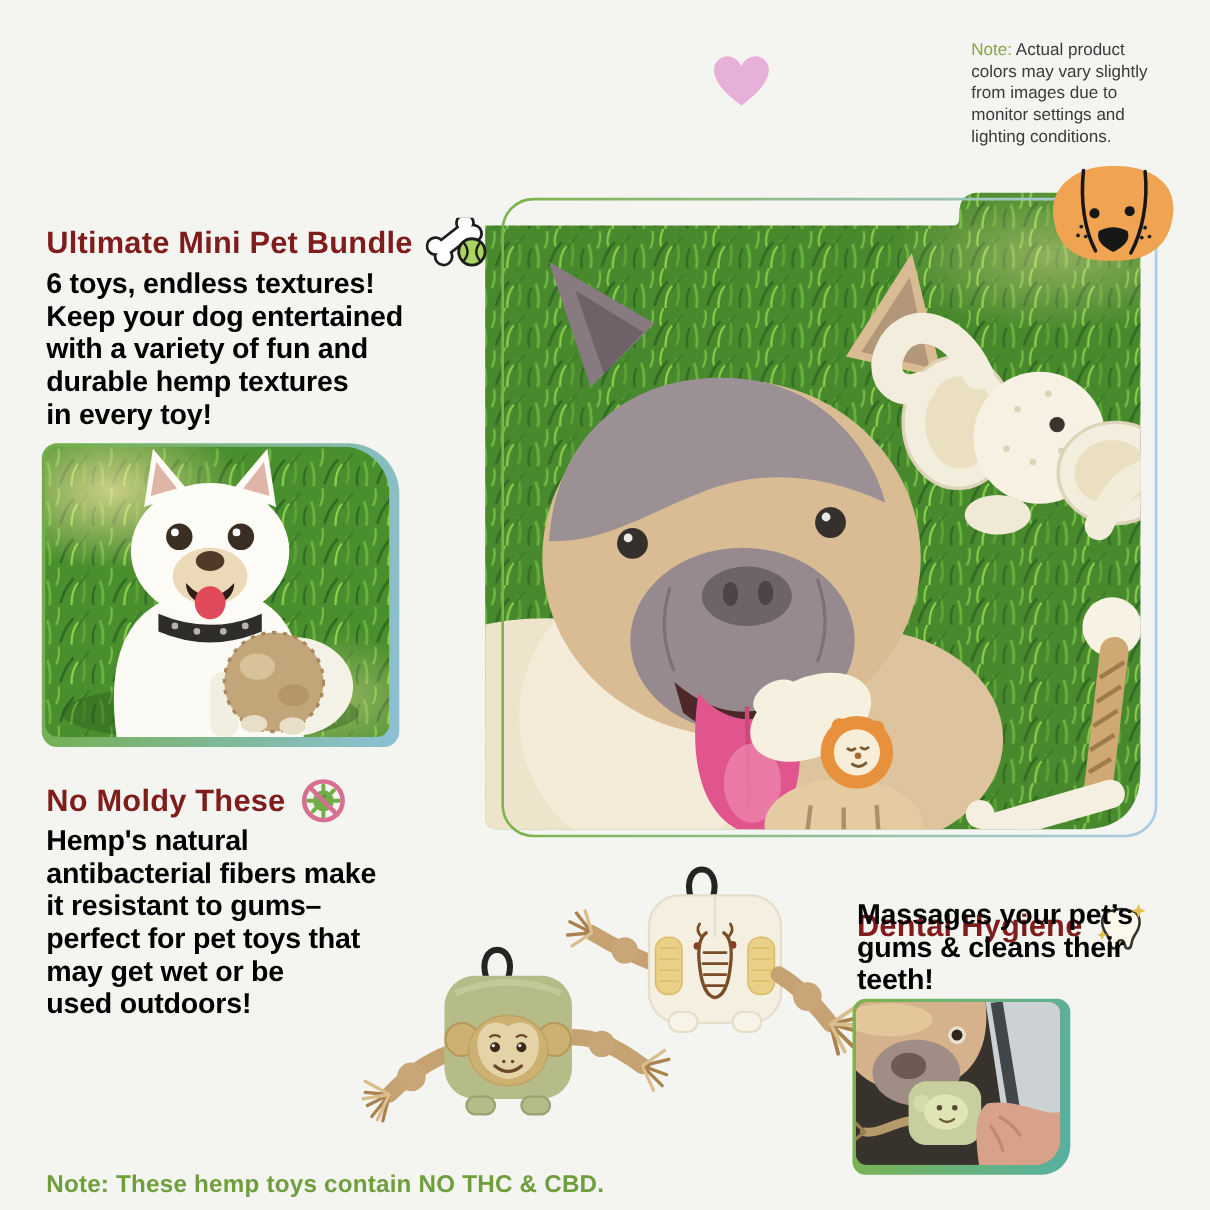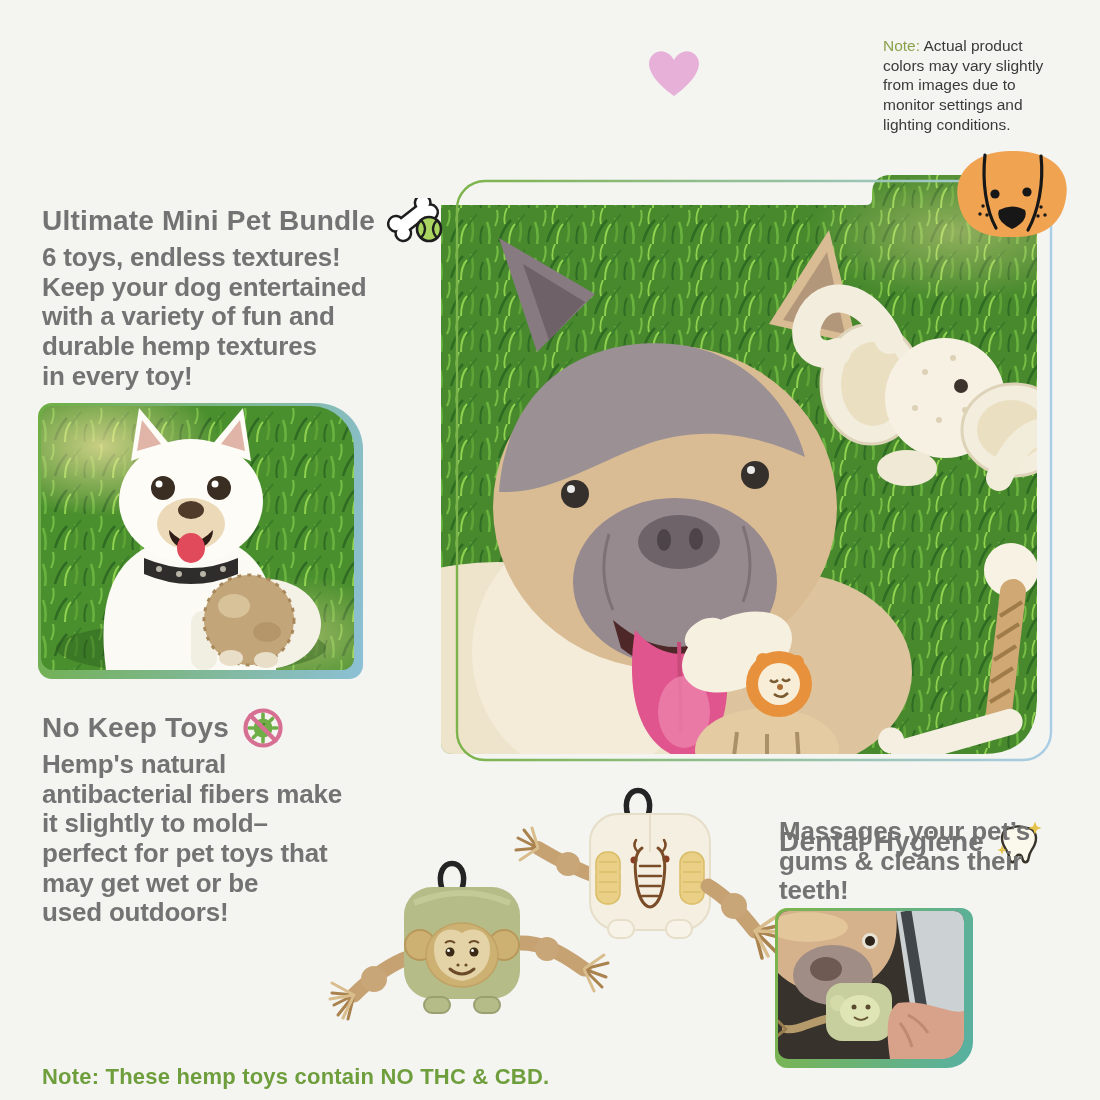--- a/index.html
+++ b/index.html
@@ -11,22 +11,22 @@
          background:linear-gradient(90deg,#86b84d 0%,#8fc08f 52%,#a9cde6 100%);
          -webkit-background-clip:text;background-clip:text;color:transparent;
          -webkit-text-fill-color:transparent;z-index:4;}
   .heart{left:642px;top:44px;z-index:4;}
   .topnote{left:883px;top:36px;width:192px;font-size:15.5px;font-weight:400;line-height:1.27;
            color:#3a3a3a;white-space:pre-line;z-index:4;}
   .topnote .lbl{color:#8ba24c;}
   .scene{left:437px;top:172px;z-index:1;}
   .mascot{left:948px;top:144px;z-index:3;}
   .feature-h{display:flex;align-items:center;gap:12px;font-size:28px;font-weight:700;
-             color:#737373;letter-spacing:.2px;z-index:2;}
-  .feature-b{font-size:26px;font-weight:700;line-height:1.14;color:#737373;
+             color:#7f1d1d;letter-spacing:.2px;z-index:2;}
+  .feature-b{font-size:26px;font-weight:700;line-height:1.14;color:#000000;
              white-space:pre-line;letter-spacing:-.2px;z-index:2;}
   .h-bundle{left:42px;top:198px;}
   .b-bundle{left:42px;top:243px;width:400px;}
   .photo-left{left:38px;top:403px;width:319px;height:270px;padding:3px;box-sizing:content-box;
               border-radius:14px 46px 14px 14px;
               background:linear-gradient(100deg,#6fae43,#8cc0d6);z-index:2;}
   .photo-left svg{display:block;border-radius:12px 43px 12px 12px;}
   .h-mold{left:42px;top:706px;}
   .b-mold{left:42px;top:750px;width:400px;}
   .products{left:310px;top:772px;z-index:1;}
@@ -253,21 +253,21 @@
         <circle cx="208" cy="214" r="45" fill="none" stroke="#a9895b" stroke-width="3" stroke-dasharray="4 6"></circle>
         <ellipse cx="193" cy="200" rx="16" ry="12" fill="#d8c29a"></ellipse>
         <ellipse cx="226" cy="226" rx="14" ry="10" fill="#b5966a"></ellipse>
         <ellipse cx="190" cy="252" rx="12" ry="8" fill="#e9dec8"></ellipse>
         <ellipse cx="225" cy="254" rx="12" ry="8" fill="#e9dec8"></ellipse>
       </g>
     </svg>
   </div>
 
   <div class="abs feature-h h-mold">
-    <span>No Keep Toys</span>
+    <span>No Moldy These</span>
     <svg width="44" height="44" viewBox="0 0 44 44">
       <circle cx="22" cy="22" r="9.5" fill="#6fae46"></circle>
       <g stroke="#6fae46" stroke-width="3.6" stroke-linecap="round">
         <path d="M22,8 V12"></path>
           <path d="M22,32 V36"></path>
           <path d="M8,22 H12"></path>
           <path d="M32,22 H36"></path>
         <path d="M12.4,12.4 L15,15"></path>
           <path d="M29,29 L31.6,31.6"></path>
           <path d="M31.6,12.4 L29,15"></path>
@@ -277,21 +277,21 @@
           <circle cx="19" cy="20" r="1.6"></circle>
           <circle cx="25" cy="24" r="1.6"></circle>
           <circle cx="23" cy="18" r="1.3"></circle>
         </g>
       <circle cx="22" cy="22" r="17.5" fill="none" stroke="#d76f93" stroke-width="4.2"></circle>
       <path d="M 9.5,9.5 L 34.5,34.5" stroke="#d76f93" stroke-width="4.2" stroke-linecap="round"></path>
     </svg>
   </div>
   <div class="abs feature-b b-mold">Hemp's natural
 antibacterial fibers make
-it slightly to mold–
+it resistant to gums–
 perfect for pet toys that
 may get wet or be
 used outdoors!</div>
 
   <svg class="abs products" width="470" height="285" viewBox="0 0 470 285">
     <g transform="translate(52,85)">
       <path d="M 80,32 C 70,-2 110,-2 100,32" stroke="#242424" stroke-width="5.5" fill="none" stroke-linecap="round"></path>
       <path d="M 48,100 C 25,108 8,122 -8,138" stroke="#c6a172" stroke-width="15" fill="none" stroke-linecap="round"></path>
       <circle cx="12" cy="122" r="13" fill="#c9a678"></circle>
       <g stroke="#a9824d" stroke-width="3" stroke-linecap="round">

